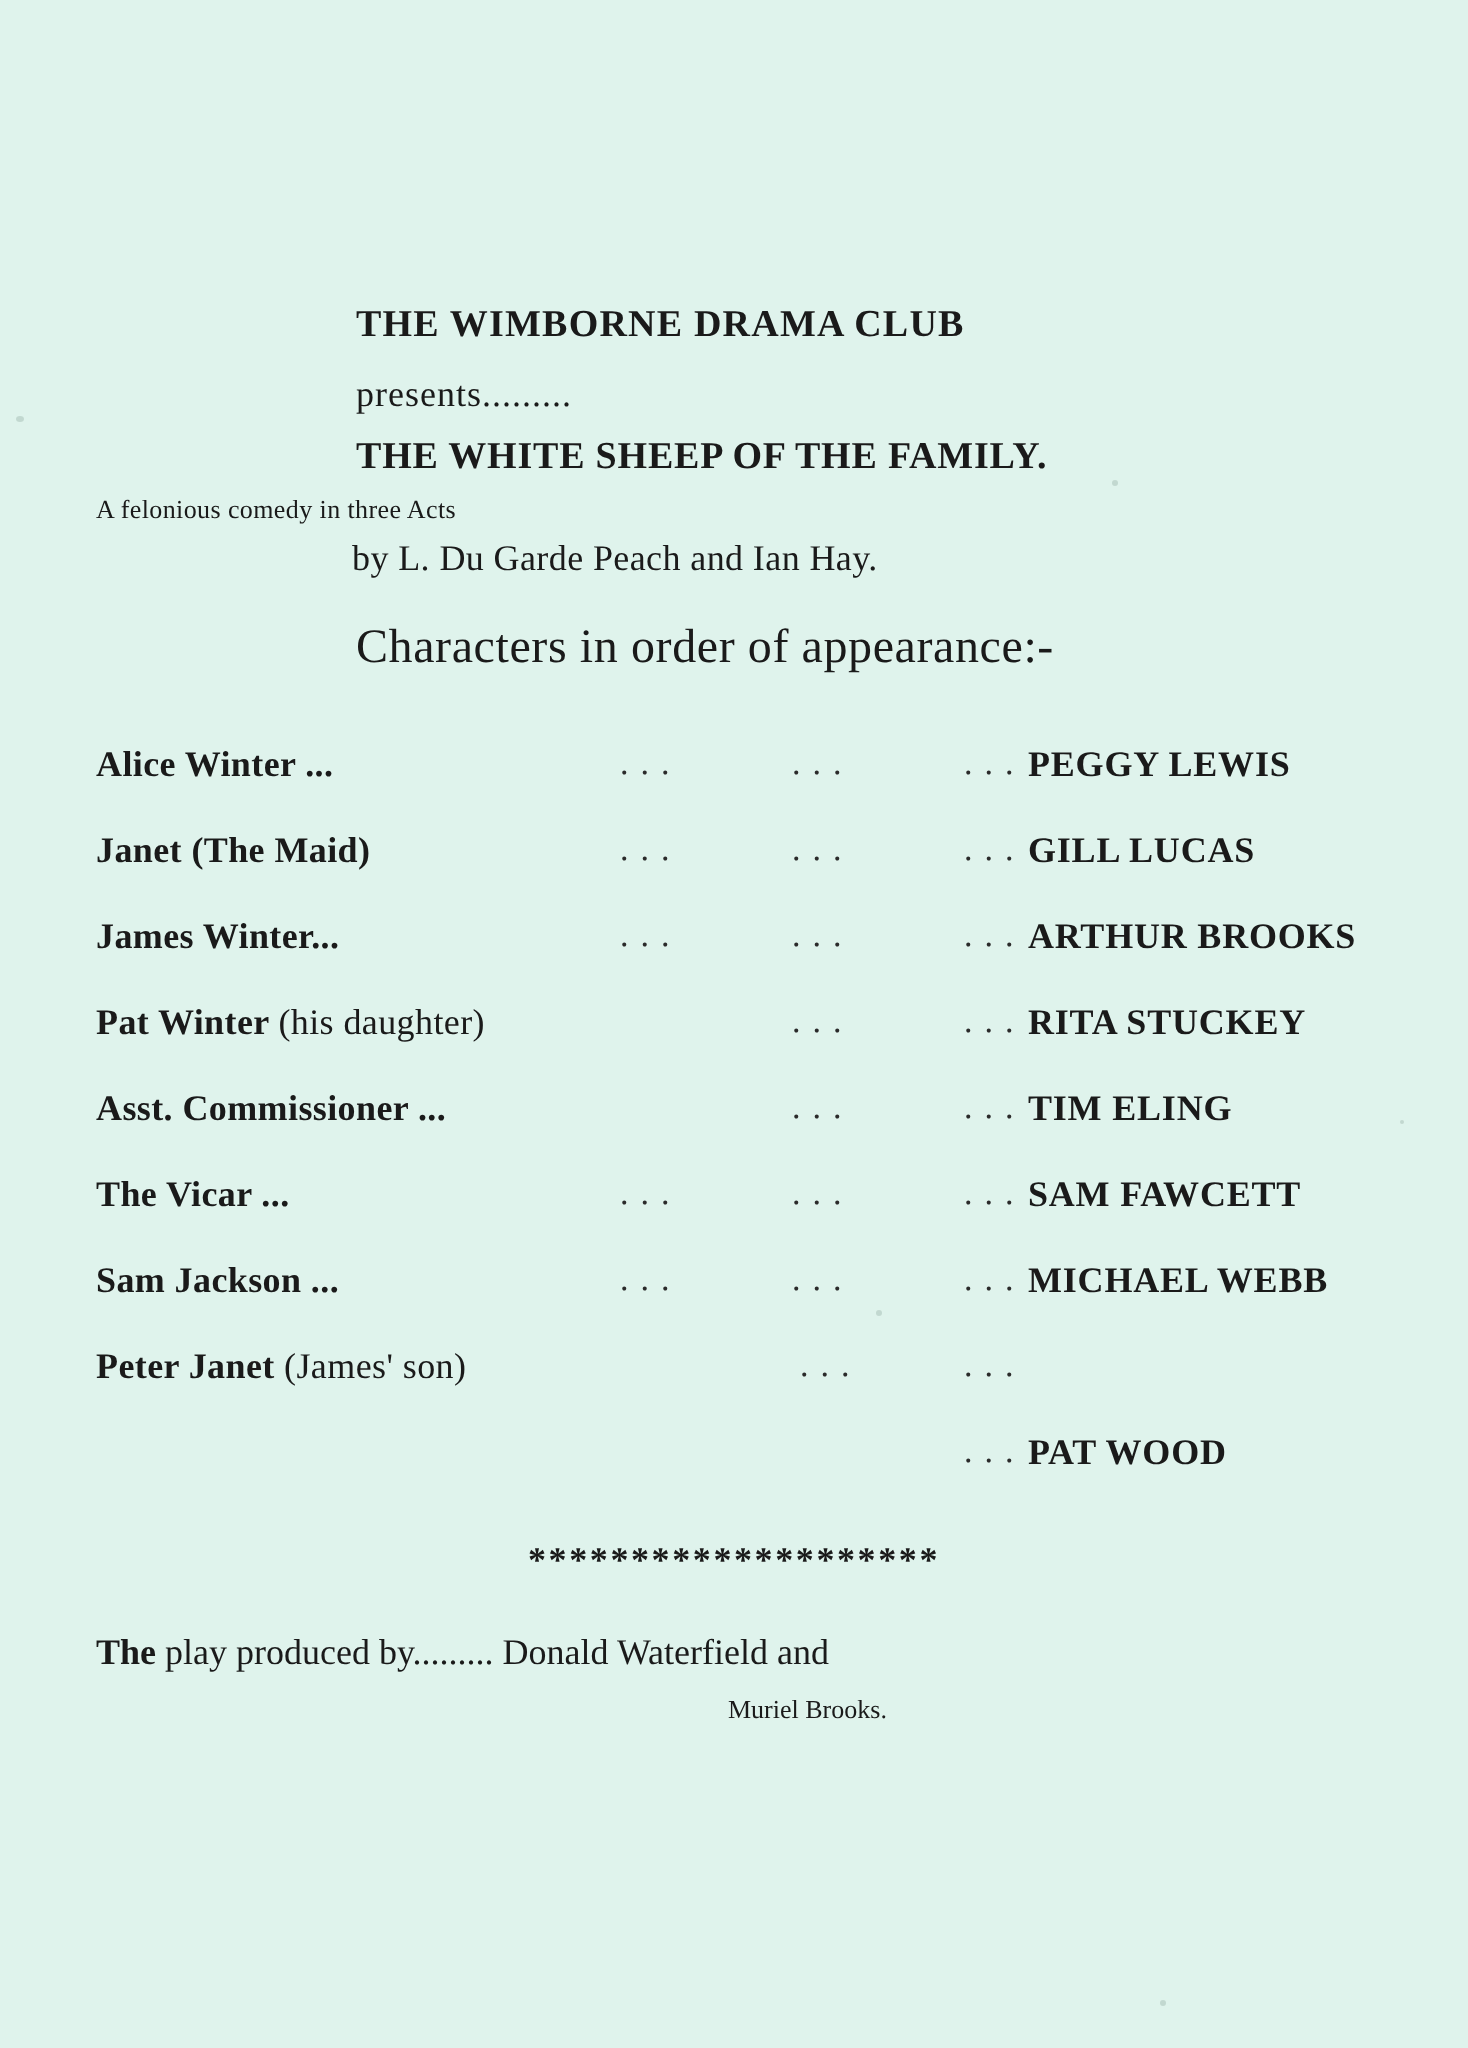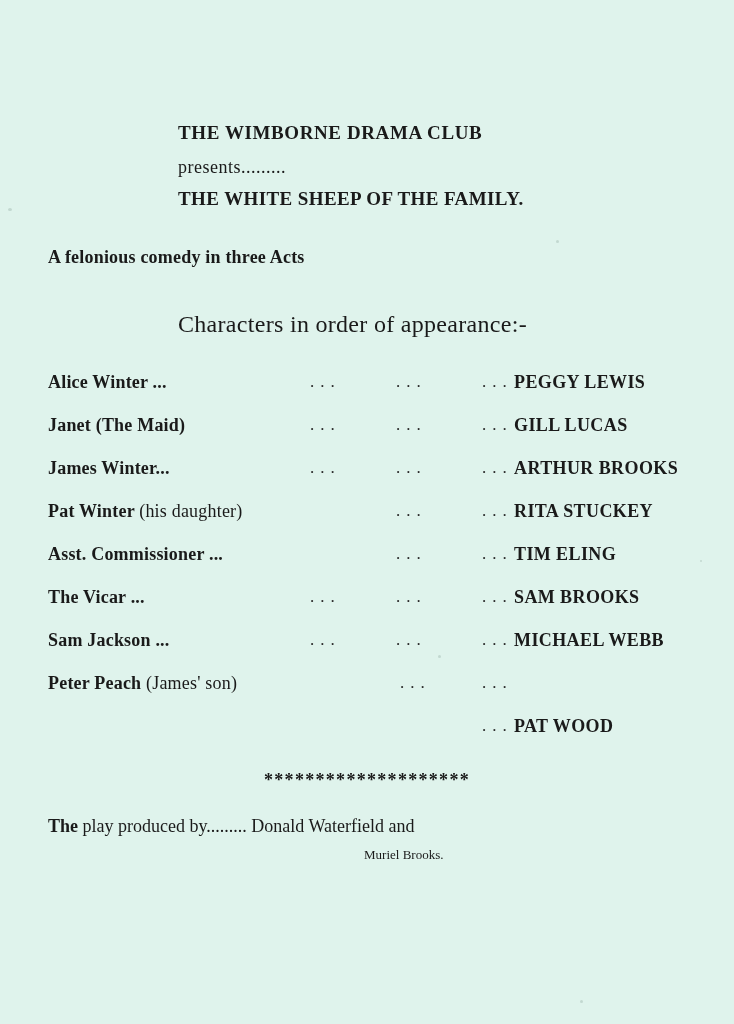--- a/index.html
+++ b/index.html
@@ -26,21 +26,21 @@
   .speck {
     position: absolute;
     background: #9fb8b0;
     opacity: .45;
     border-radius: 50%;
   }
 
   .header-block {
     position: absolute;
     left: 178px;
-    top: 122px;
+    top: 152px;
     width: 520px;
   }
   .club-title {
     font-weight: bold;
     font-size: 19px;
     letter-spacing: .6px;
     margin-bottom: 13px;
     white-space: nowrap;
   }
   .presents {
@@ -55,22 +55,22 @@
     white-space: nowrap;
   }
 
   .subtitle-block {
     position: absolute;
     left: 48px;
     top: 247px;
     width: 640px;
   }
   .genre-line {
-    font-weight: bold;
-    font-size: 18px;
+    font-weight: normal;
+    font-size: 13px;
     letter-spacing: .2px;
   }
   .author-line {
     font-size: 18px;
     margin-left: 128px;
     margin-top: 6px;
     letter-spacing: .2px;
   }
   .characters-head {
     position: absolute;
@@ -156,20 +156,21 @@
   <span class="speck" style="left:700px;top:560px;width:2px;height:2px;"></span>
 
   <div class="header-block">
     <div class="club-title">THE WIMBORNE DRAMA CLUB</div>
     <div class="presents">presents.........</div>
     <div class="play-title">THE WHITE SHEEP OF THE FAMILY.</div>
   </div>
 
   <div class="subtitle-block">
     <div class="genre-line">A felonious comedy in three Acts</div>
+    <div class="author-line">by L. Du Garde Peach and Ian Hay.</div>
   </div>
 
   <div class="characters-head">Characters in order of appearance:-</div>
 
   <div class="cast">
 
     <div class="cast-row">
       <span class="cast-left">Alice Winter ...</span>
       <span class="dots" style="left:262px;">...</span>
       <span class="dots" style="left:348px;">...</span>
@@ -205,33 +206,33 @@
       <span class="dots" style="left:348px;">...</span>
       <span class="dots" style="left:434px;">...</span>
       <span class="cast-right">TIM ELING</span>
     </div>
 
     <div class="cast-row">
       <span class="cast-left">The Vicar   ...</span>
       <span class="dots" style="left:262px;">...</span>
       <span class="dots" style="left:348px;">...</span>
       <span class="dots" style="left:434px;">...</span>
-      <span class="cast-right">SAM BROOKS</span>
+      <span class="cast-right">SAM FAWCETT</span>
     </div>
 
     <div class="cast-row">
       <span class="cast-left">Sam Jackson ...</span>
       <span class="dots" style="left:262px;">...</span>
       <span class="dots" style="left:348px;">...</span>
       <span class="dots" style="left:434px;">...</span>
       <span class="cast-right">MICHAEL WEBB</span>
     </div>
 
     <div class="cast-row">
-      <span class="cast-left"><span>Peter Peach  </span><span class="paren">(James' son)</span></span>
+      <span class="cast-left"><span>Peter Janet  </span><span class="paren">(James' son)</span></span>
       <span class="dots" style="left:352px;">...</span>
       <span class="dots" style="left:434px;">...</span>
     </div>
 
     <div class="cast-row">
       <span class="dots" style="left:434px;">...</span>
       <span class="cast-right">PAT WOOD</span>
     </div>
 
   </div>

